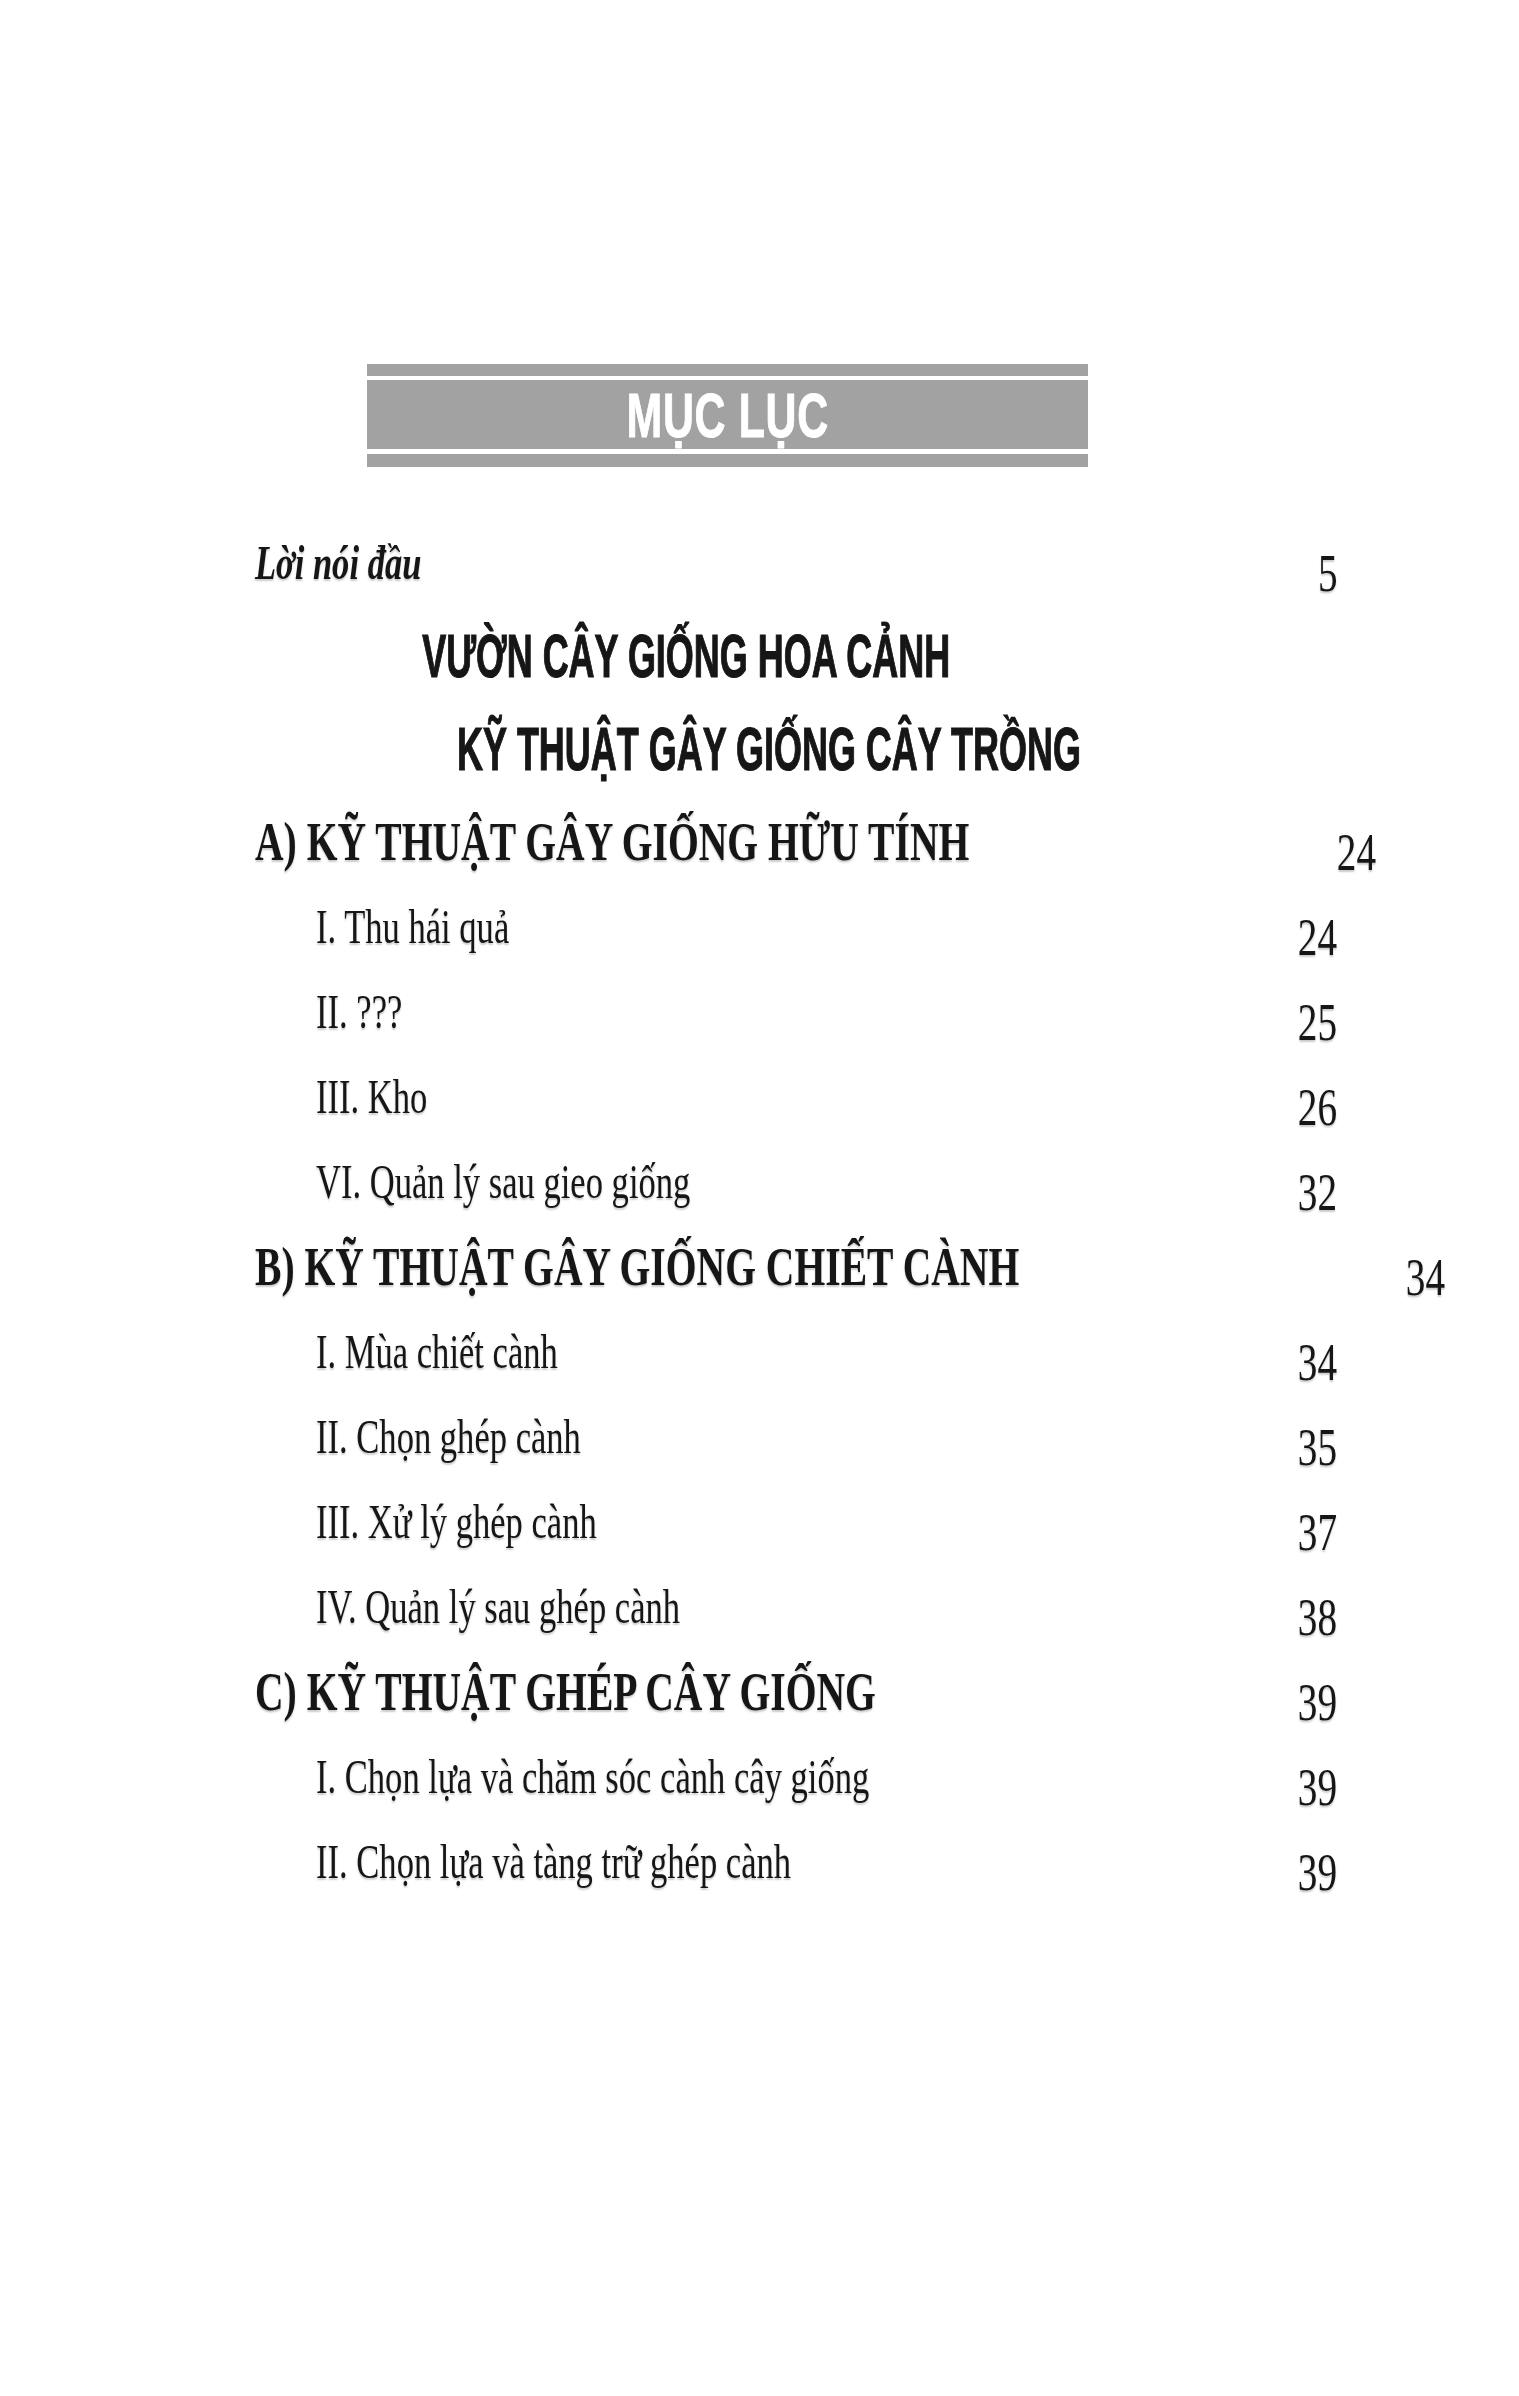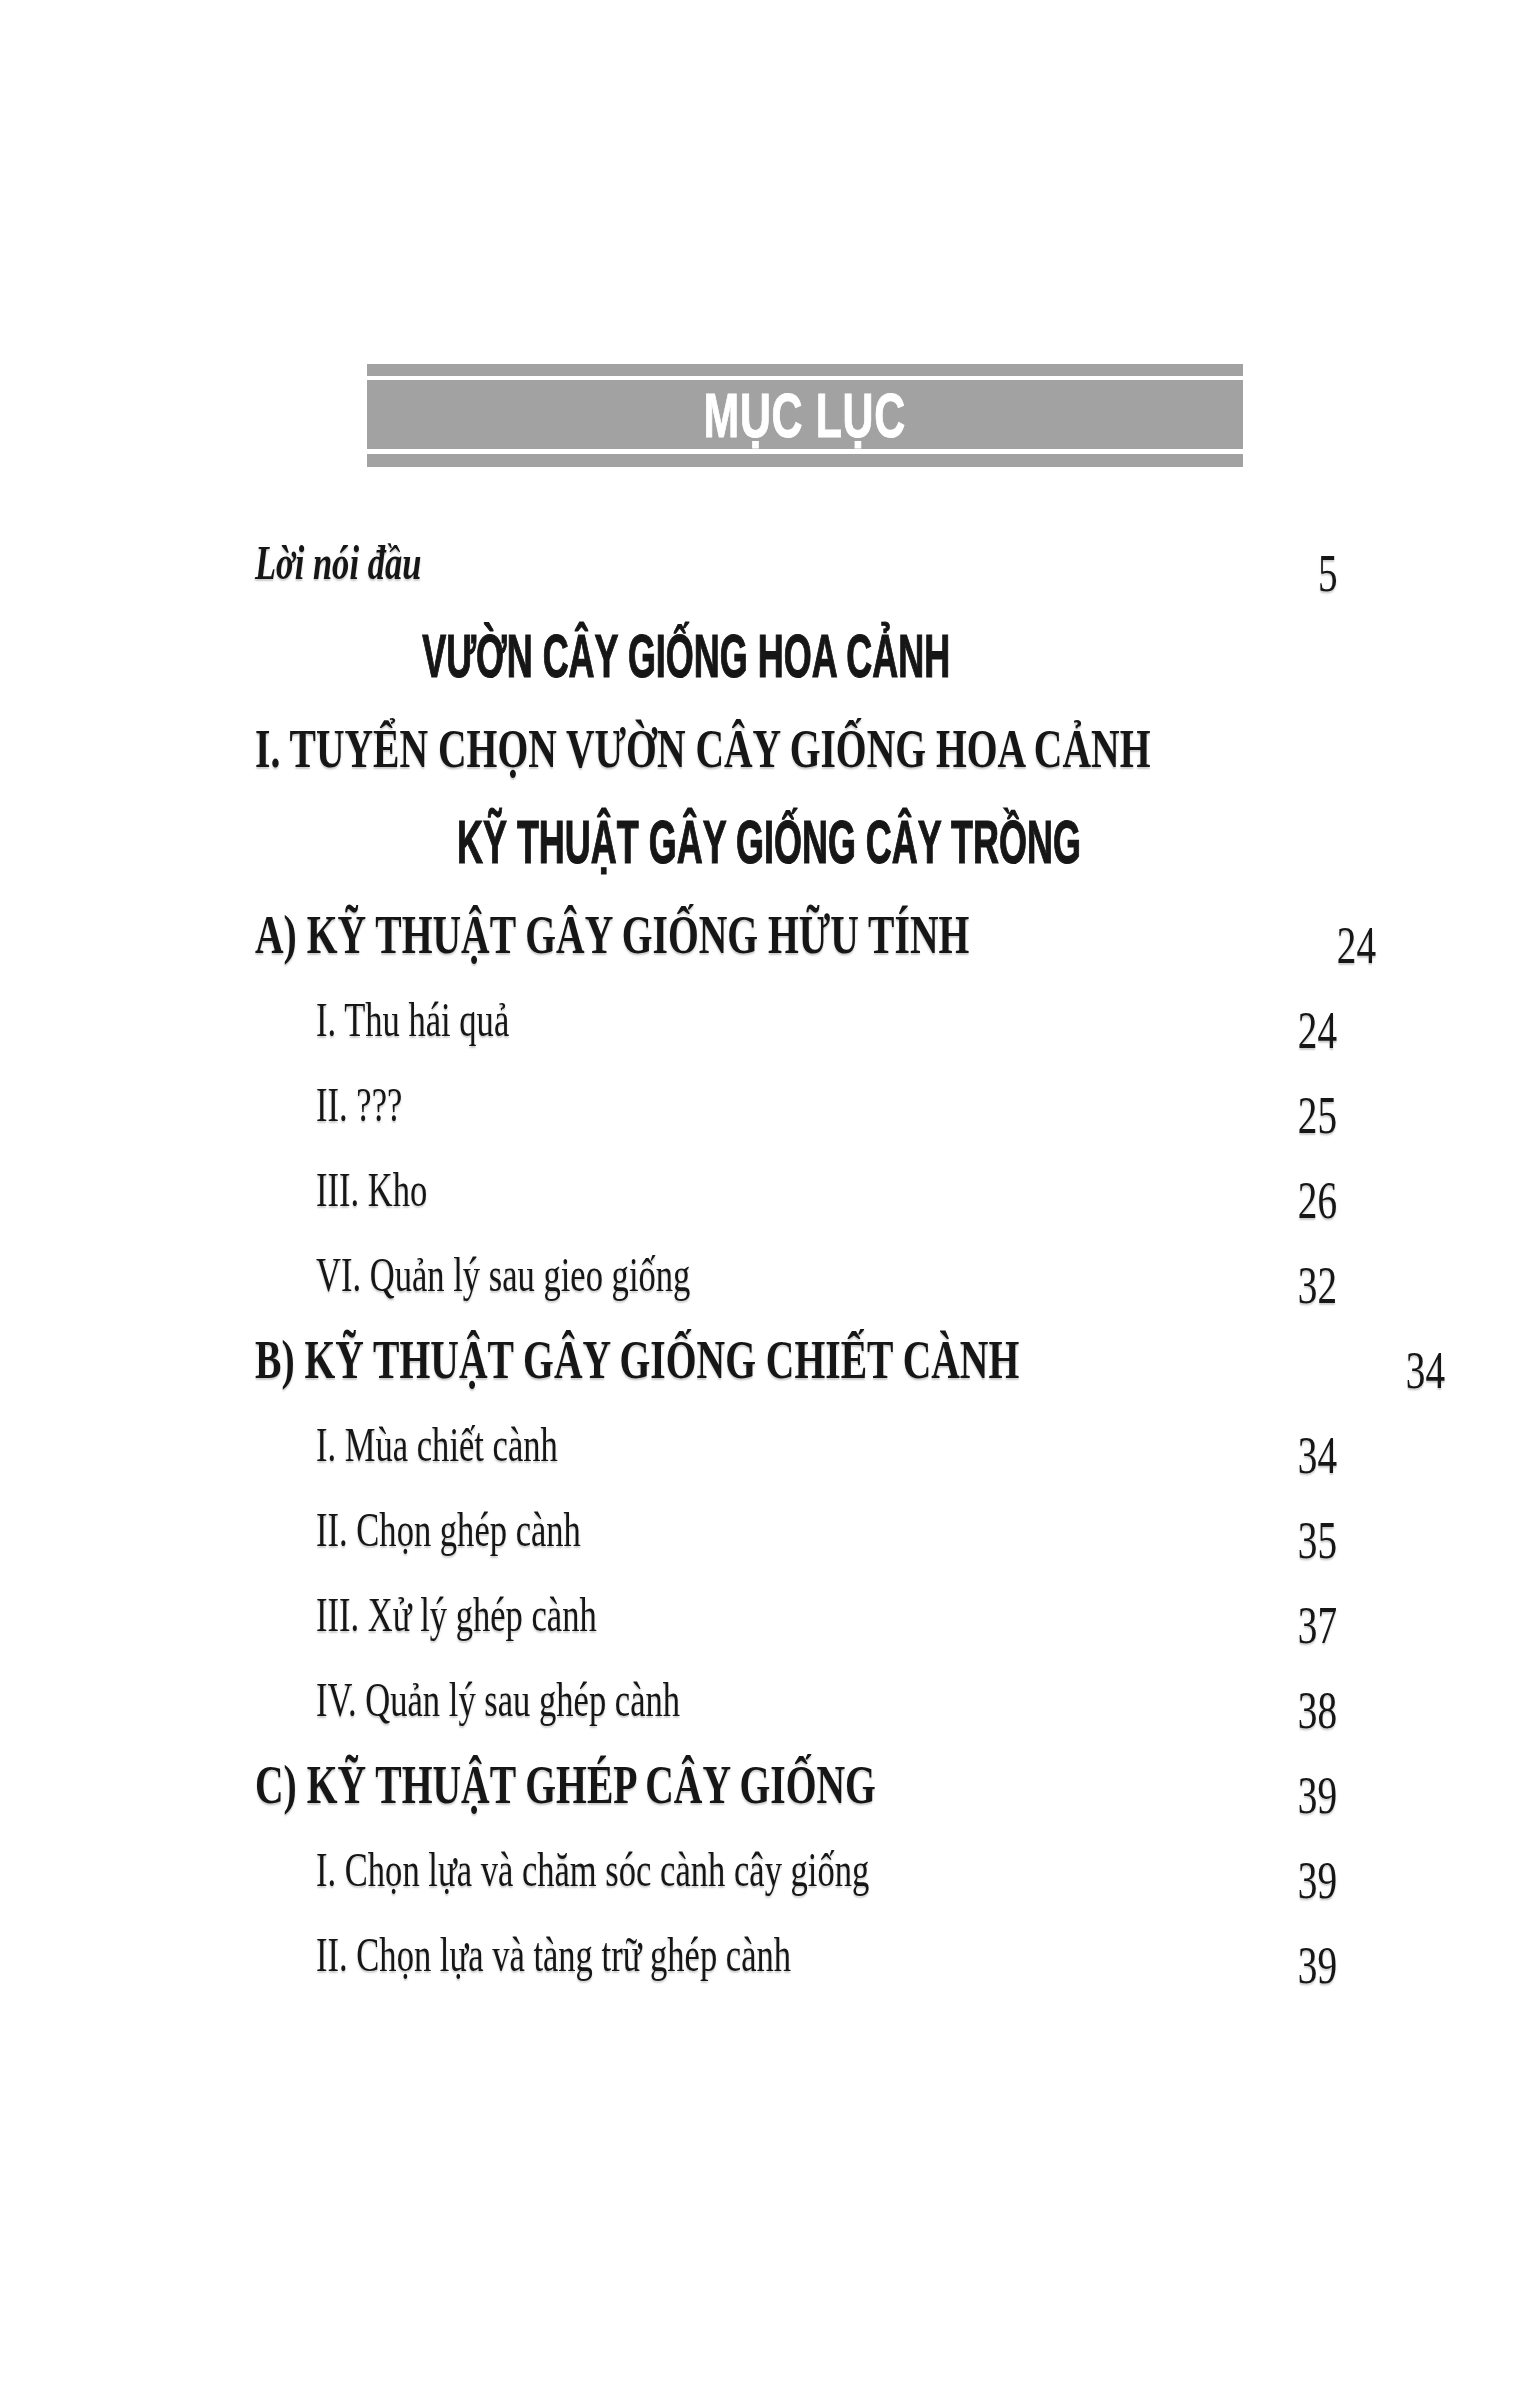--- a/index.html
+++ b/index.html
@@ -7,21 +7,21 @@
     width: 1520px;
     height: 2397px;
     position: relative;
     background: #ffffff;
     overflow: hidden;
     font-family: "Liberation Serif", serif;
     color: #161616;
   }
 
   
-  .banner { position: absolute; left: 367px; top: 364px; width: 876px; }
+  .banner { position: absolute; left: 367px; top: 364px; width: 721px; }
   .banner .stripe-top { height: 12px; background: #a2a2a2; }
   .banner .gap-a { height: 4px; background: #ffffff; }
   .banner .band {
     height: 69px; background: #a2a2a2;
     display: flex; align-items: center; justify-content: center;
   }
   .banner .gap-b { height: 5px; background: #ffffff; }
   .banner .stripe-bottom { height: 13px; background: #a2a2a2; }
 
   .cond {
@@ -95,24 +95,20 @@
 
   <div class="row preface">
     <span class="label">Lời nói đầu</span>
     <span class="pagecol"><span class="num">5</span></span>
   </div>
 
   <div class="row head">
     <span class="cond head-text">VƯỜN CÂY GIỐNG HOA CẢNH</span>
   </div>
 
-  <div class="row caps">
-    <span class="label">I. TUYỂN CHỌN VƯỜN CÂY GIỐNG HOA CẢNH</span>
-    <span class="pagecol"></span>
-  </div>
 
 
   <div class="row head">
     <span class="cond head-text">KỸ THUẬT GÂY GIỐNG CÂY TRỒNG</span>
   </div>
 
   <div class="row caps">
     <span class="label">A) KỸ THUẬT GÂY GIỐNG HỮU TÍNH</span>
     <span class="pagecol"><span class="num">24</span></span>
   </div>

